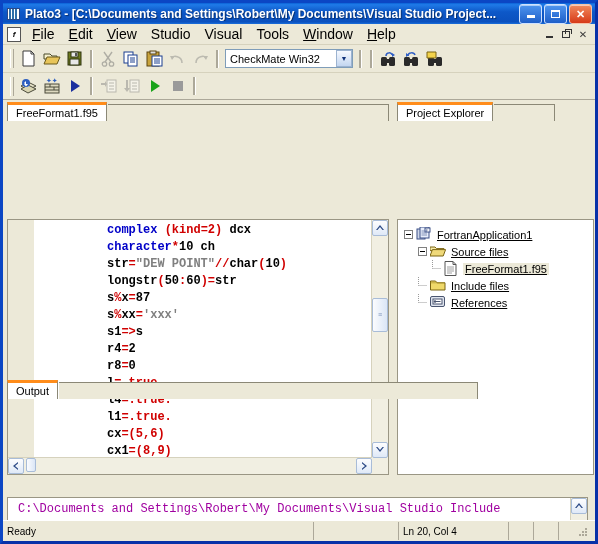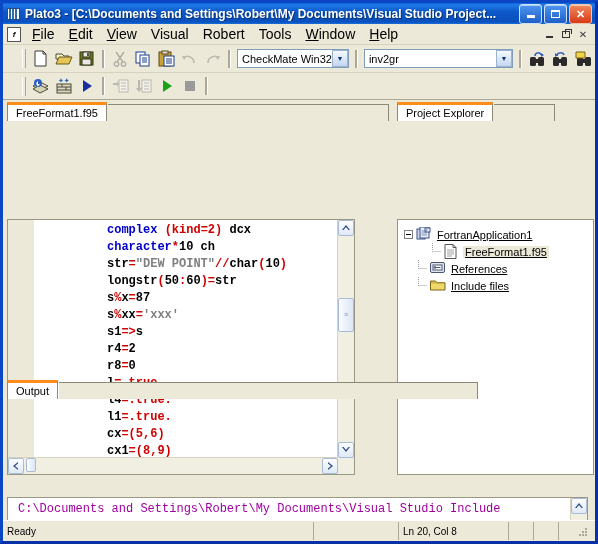--- a/index.html
+++ b/index.html
@@ -81,21 +81,21 @@
     color:#3a3a3a;font-size:10px;
   }
   .mdi-min{width:7px;height:2px;background:#333;margin-top:5px;}
   .mdi-rest{width:8px;height:7px;border:1px solid #333;box-sizing:border-box;position:relative;}
   .mdi-rest:after{content:"";position:absolute;left:2px;top:-3px;width:7px;height:5px;border:1px solid #333;border-bottom:none;box-sizing:border-box;}
   
   .toolbar{
     flex:0 0 27px;height:27px;background:#ece9d8;
     display:flex;align-items:center;
     border-bottom:1px solid #d6d2bd;
-    padding-left:19px;
+    padding-left:7px;
   }
   .toolbar.row2{flex:0 0 26px;height:26px;border-bottom:1px solid #aca899;}
   .grip{
     width:4px;height:19px;margin-right:3px;flex:0 0 4px;
     border-left:1px solid #fff;border-right:1px solid #aca899;
     box-sizing:border-box;
   }
   .tbtn{
     width:23px;height:22px;display:flex;align-items:center;justify-content:center;flex:0 0 23px;
   }
@@ -132,21 +132,21 @@
     display:flex;align-items:center;padding:0 8px;
     font-size:11px;color:#000;margin-right:1px;
   }
   .tabrest{
     height:17px;border:1px solid #8b8876;border-bottom:none;border-left:none;
     background:#ece9d8;box-sizing:border-box;
     align-self:flex-end;
   }
   
   .editor-pane{
-    position:absolute;left:4px;top:119px;width:348px;height:256px;
+    position:absolute;left:4px;top:119px;width:382px;height:256px;
     background:#fff;border:1px solid #9a9684;box-sizing:border-box;
     overflow:hidden;
   }
   .ed-inner{position:absolute;left:0;top:0;right:0;bottom:0;display:flex;}
   .gutter{
     width:25px;flex:0 0 25px;background:#ece9d8;border-right:1px solid #ece9d8;
   }
   .code{
     flex:1 1 auto;position:relative;background:#fff;overflow:hidden;
     font-family:"Liberation Mono","DejaVu Sans Mono",monospace;
@@ -251,22 +251,22 @@
           <span class="gl-x">✕</span>
         </div>
     </div>
   </div>
 
   <div class="menubar">
     <div class="menu-doc">f</div>
     <div class="menu-item"><u>F</u>ile</div>
     <div class="menu-item"><u>E</u>dit</div>
     <div class="menu-item"><u>V</u>iew</div>
+    <div class="menu-item">Studio</div>
     <div class="menu-item">Visual</div>
-    <div class="menu-item">Robert</div>
     <div class="menu-item">Tools</div>
     <div class="menu-item"><u>W</u>indow</div>
     <div class="menu-item"><u>H</u>elp</div>
     <div class="menu-right">
       <div class="mdibtn">
           <div class="mdi-min"></div>
         </div>
       <div class="mdibtn">
           <div class="mdi-rest"></div>
         </div>
@@ -339,24 +339,20 @@
         <polygon points="16,4 11,4 14,8" fill="#777"></polygon>
       </svg>
     </div>
     <div class="sep"></div>
 
     <div class="combo" id="combo-config">
       <span class="ctext">CheckMate  Win32</span>
       <span class="carrow">▼</span>
     </div>
     <div class="sep"></div>
-    <div class="combo" id="combo-symbol">
-      <span class="ctext">inv2gr</span>
-      <span class="carrow">▼</span>
-    </div>
     <div class="sep"></div>
 
     <div class="tbtn">
       <svg width="19" height="16" viewBox="0 0 19 16">
         <rect x="2" y="6" width="6" height="9" rx="1.5" fill="#2a2a2a"></rect>
         <rect x="10" y="6" width="6" height="9" rx="1.5" fill="#2a2a2a"></rect>
         <rect x="8" y="8" width="2" height="4" fill="#2a2a2a"></rect>
         <path d="M7 5 C7 1 13 1 13 4" fill="none" stroke="#2f5ec4" stroke-width="1.5"></path>
         <polygon points="13,2 16,4 13,6" fill="#2f5ec4"></polygon>
       </svg>
@@ -503,20 +499,30 @@
                   <rect x="4" y="0" width="9" height="11" fill="#e8eefb" stroke="#3a4f86"></rect>
                   <rect x="9" y="1" width="5" height="4" fill="#fff" stroke="#3a4f86"></rect>
                   <text x="10" y="4.6" font-size="4.2" fill="#3a4f86" font-family="monospace">F</text>
                   <line x1="5.5" y1="4" x2="11" y2="4" stroke="#6b7ba8" stroke-width="0.8"></line>
                   <line x1="5.5" y1="6" x2="11" y2="6" stroke="#6b7ba8" stroke-width="0.8"></line>
                   <line x1="5.5" y1="8" x2="11" y2="8" stroke="#6b7ba8" stroke-width="0.8"></line>
                 </svg>
               </span>
               <span class="lbl">FortranApplication1</span>
             </div>
+            <div class="trow" style="padding-left: 14px;">
+              <span class="tbox"></span>
+              <span class="ico">
+                <svg width="16" height="14" viewBox="0 0 16 14">
+                  <path d="M0 3 h5 l1.6 1.6 h7.4 v2 H0z" fill="#f5e9a8" stroke="#7a6413"></path>
+                  <path d="M0 12 L2.4 5.6 H15.6 L13.2 12 Z" fill="#efd97a" stroke="#7a6413"></path>
+                </svg>
+              </span>
+              <span class="lbl">Source files</span>
+            </div>
             <div class="trow" style="padding-left: 28px;">
               <span class="tspace">
                 <svg width="9" height="17" viewBox="0 0 9 17">
                   <line x1="0.5" y1="0" x2="0.5" y2="8.5" stroke="#9a9a9a" stroke-dasharray="1 1"></line>
                   <line x1="0.5" y1="8.5" x2="9" y2="8.5" stroke="#9a9a9a" stroke-dasharray="1 1"></line>
                 </svg>
               </span>
               <span class="ico">
                 <svg width="14" height="15" viewBox="0 0 14 15">
                   <polygon points="1,0.5 9,0.5 12,3.5 12,14.5 1,14.5" fill="#fff" stroke="#555"></polygon>
@@ -530,43 +536,43 @@
               <span class="lbl sel">FreeFormat1.f95</span>
             </div>
             <div class="trow" style="padding-left: 14px;">
               <span class="tspace">
                 <svg width="9" height="17" viewBox="0 0 9 17">
                   <line x1="0.5" y1="0" x2="0.5" y2="8.5" stroke="#9a9a9a" stroke-dasharray="1 1"></line>
                   <line x1="0.5" y1="8.5" x2="9" y2="8.5" stroke="#9a9a9a" stroke-dasharray="1 1"></line>
                 </svg>
               </span>
               <span class="ico">
-                <svg width="16" height="13" viewBox="0 0 16 13">
-                  <rect x="0.5" y="1.5" width="14" height="10" rx="1.5" fill="#dfe4ee" stroke="#4a5570"></rect>
-                  <rect x="3" y="4" width="9" height="5" fill="#fff" stroke="#4a5570"></rect>
-                  <circle cx="5" cy="6.5" r="1.2" fill="#4a5570"></circle>
-                  <line x1="6" y1="6.5" x2="10.5" y2="6.5" stroke="#4a5570"></line>
-                </svg>
-              </span>
-              <span class="lbl">References</span>
+                <svg width="16" height="14" viewBox="0 0 16 14">
+                  <path d="M0.5 3 h5 l1.6 1.8 h7.9 v7.2 H0.5z" fill="#efd96a" stroke="#7a6413"></path>
+                  <path d="M0.5 4.8 h14.5" stroke="#a88f2a" stroke-width="0.7" fill="none"></path>
+                </svg>
+              </span>
+              <span class="lbl">Include files</span>
             </div>
             <div class="trow" style="padding-left: 14px;">
               <span class="tspace">
                 <svg width="9" height="17" viewBox="0 0 9 17">
                   <line x1="0.5" y1="0" x2="0.5" y2="8.5" stroke="#9a9a9a" stroke-dasharray="1 1"></line>
                   <line x1="0.5" y1="8.5" x2="9" y2="8.5" stroke="#9a9a9a" stroke-dasharray="1 1"></line>
                 </svg>
               </span>
               <span class="ico">
-                <svg width="16" height="14" viewBox="0 0 16 14">
-                  <path d="M0.5 3 h5 l1.6 1.8 h7.9 v7.2 H0.5z" fill="#efd96a" stroke="#7a6413"></path>
-                  <path d="M0.5 4.8 h14.5" stroke="#a88f2a" stroke-width="0.7" fill="none"></path>
-                </svg>
-              </span>
-              <span class="lbl">Include files</span>
+                <svg width="16" height="13" viewBox="0 0 16 13">
+                  <rect x="0.5" y="1.5" width="14" height="10" rx="1.5" fill="#dfe4ee" stroke="#4a5570"></rect>
+                  <rect x="3" y="4" width="9" height="5" fill="#fff" stroke="#4a5570"></rect>
+                  <circle cx="5" cy="6.5" r="1.2" fill="#4a5570"></circle>
+                  <line x1="6" y1="6.5" x2="10.5" y2="6.5" stroke="#4a5570"></line>
+                </svg>
+              </span>
+              <span class="lbl">References</span>
             </div>
           </div>
       </div>
 
       <div class="tabstrip" style="left:4px;top:278px;right:7px;width:471px;">
         <div class="tab">
           <span>Output</span>
         </div>
         <div class="tabrest" style="flex:1 1 auto;"></div>
       </div>
@@ -583,21 +589,21 @@
         </div>
 
       </div>
 
     </div>
   </div>
 
   <div class="statusbar">
     <div class="stpanel" style="width:310px;">Ready</div>
     <div class="stpanel" style="width:85px;"></div>
-    <div class="stpanel" style="width:110px;">Ln 20, Col 8</div>
+    <div class="stpanel" style="width:110px;">Ln 20, Col 4</div>
     <div class="stpanel" style="width:25px;"></div>
     <div class="stpanel" style="width:25px;"></div>
     <div class="stpanel" style="flex:1 1 auto;">
       <div class="grip-res">
         <i style="left:10px;top:4px;"></i>
           <i style="left:10px;top:7px;"></i>
           <i style="left:7px;top:7px;"></i>
         <i style="left:10px;top:10px;"></i>
           <i style="left:7px;top:10px;"></i>
           <i style="left:4px;top:10px;"></i>

